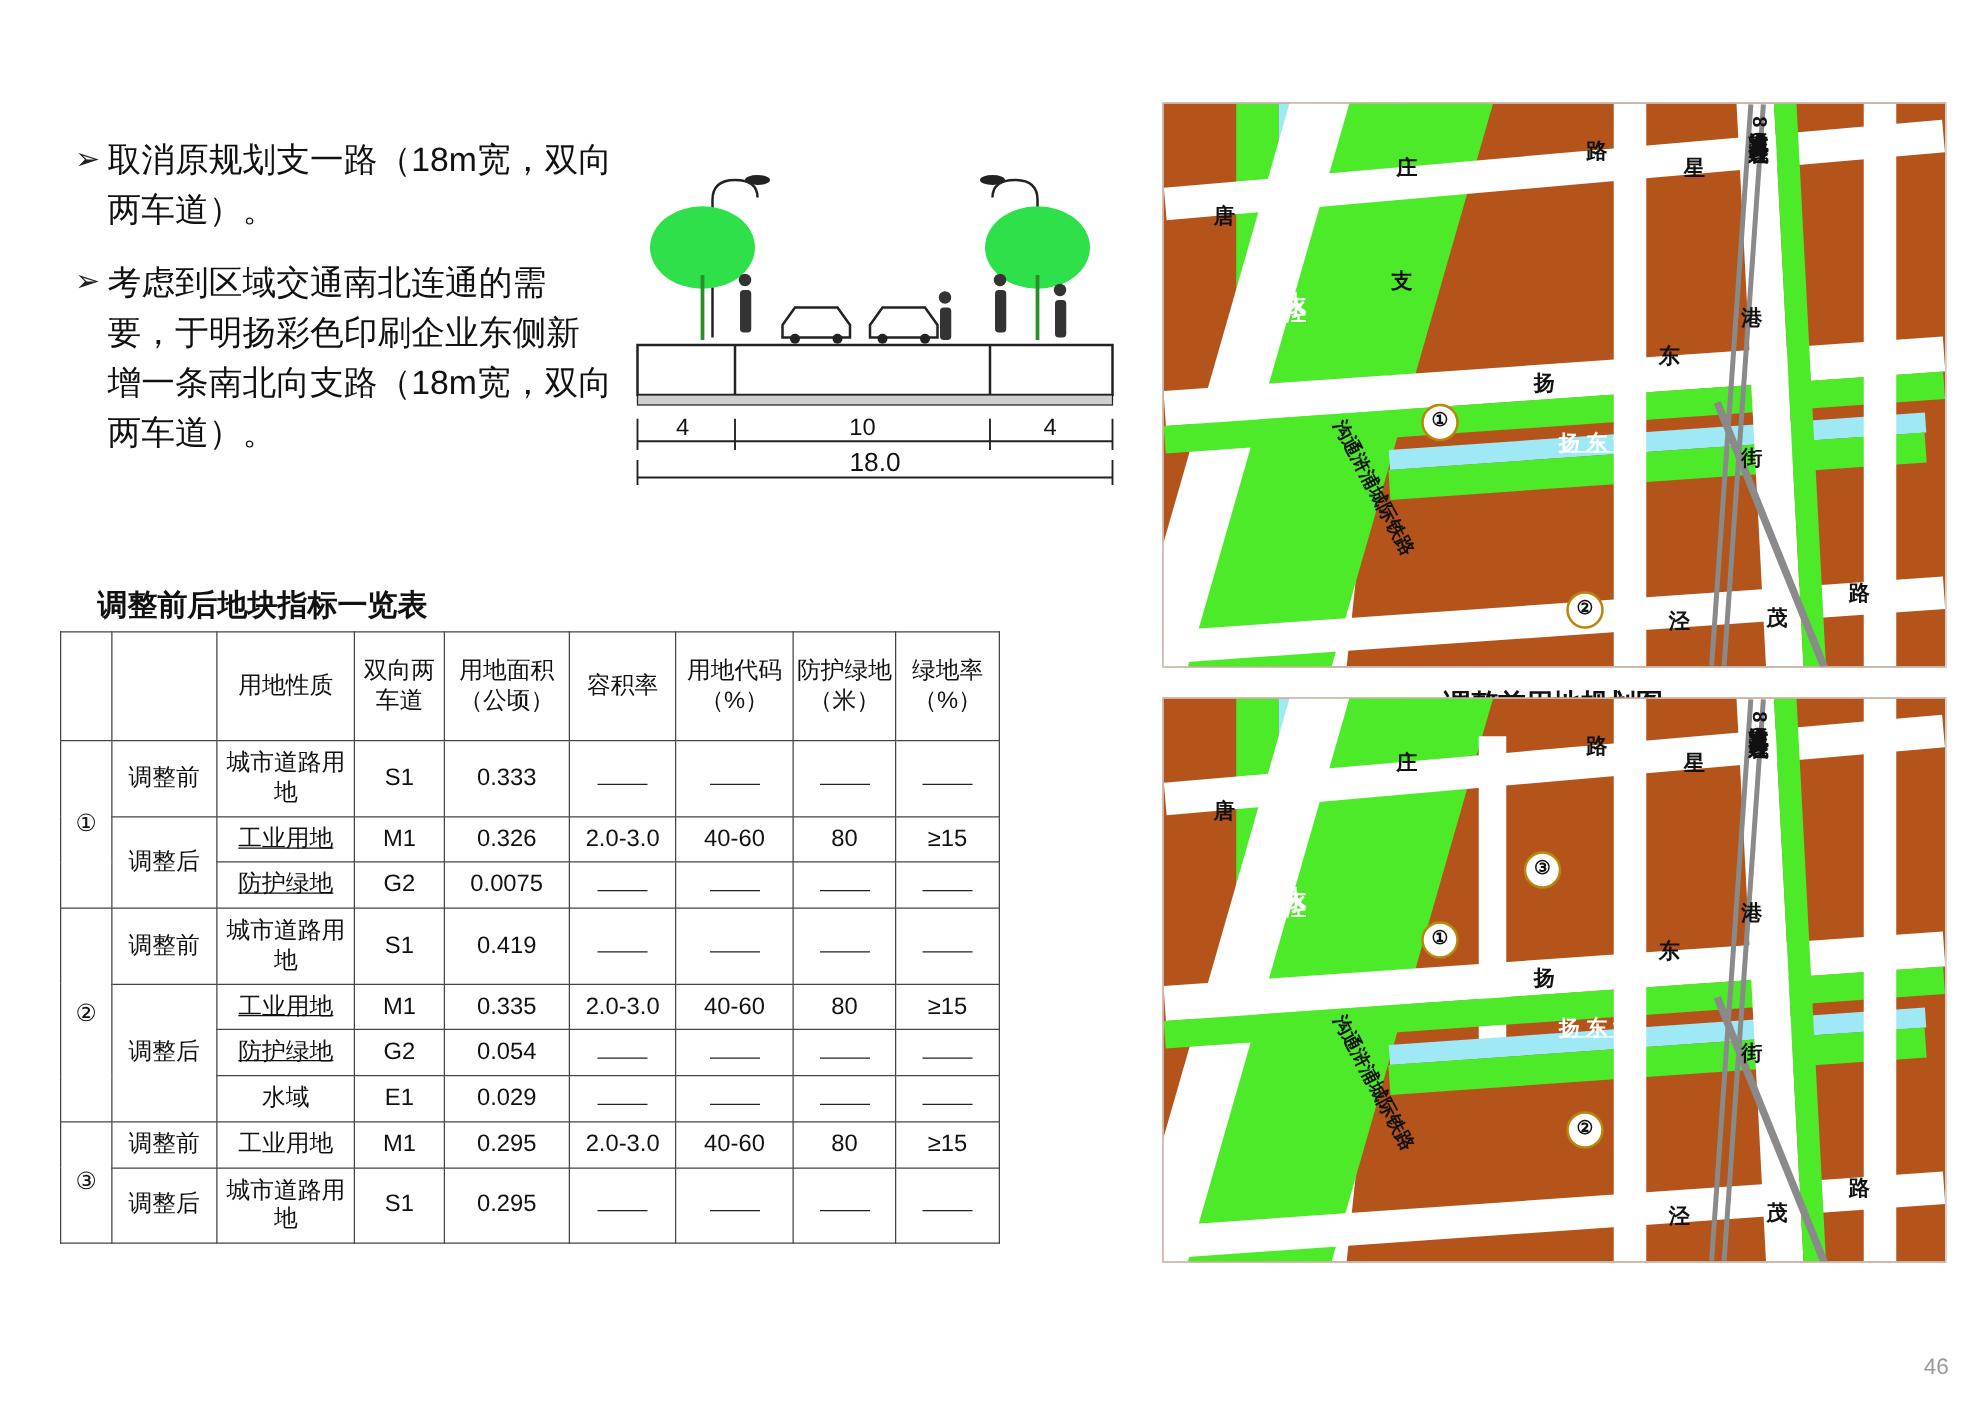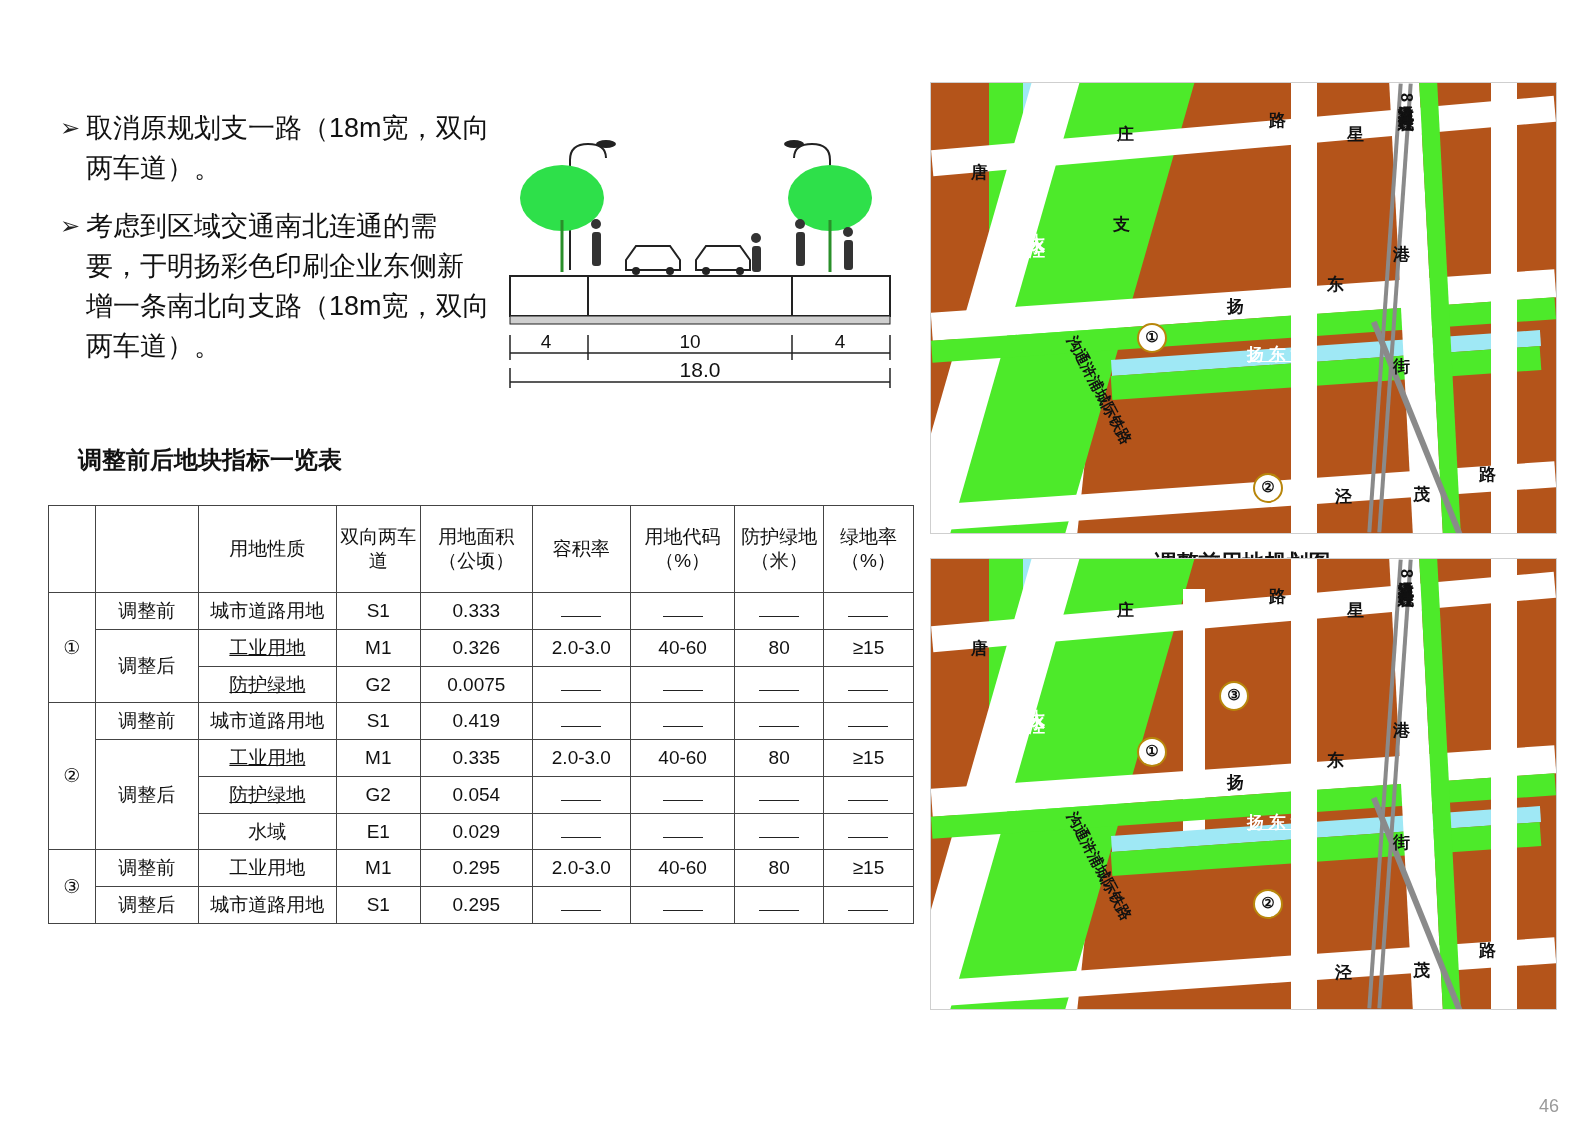--- a/index.html
+++ b/index.html
@@ -68,29 +68,29 @@
     width: 400px;
     text-align: center;
     font-size: 22px;
     font-weight: bold;
     color: #111;
   }
   
   .table-title {
     position: absolute;
     left: 78px;
-    top: 444px;
+    top: 468px;
     font-size: 24px;
     font-weight: bold;
   }
   table.indicators {
     position: absolute;
     left: 48px;
     top: 505px;
-    width: 866px;
+    width: 752px;
     border-collapse: collapse;
     font-size: 19px;
     background: #fff;
   }
   table.indicators td, table.indicators th {
     border: 1px solid #444;
     text-align: center;
     vertical-align: middle;
     padding: 6px 2px;
     font-weight: normal;
@@ -125,21 +125,21 @@
     text-align: center;
     font-size: 22px;
     font-weight: bold;
     color: #111;
   }
   #cap-before { left: 930px; top: 537px; margin-top: 11px; }
   #cap-after  { left: 930px; top: 1013px; }
   .page-num {
     position: absolute;
     right: 28px;
-    bottom: 6px;
+    bottom: 19px;
     font-size: 18px;
     color: #9a9a9a;
   }
   
   .mp { position: absolute; }
   .road-white { background: #ffffff; }
   .green { background: #4dea2a; }
   .water { background: #9fe8f5; }
   .maplabel {
     position: absolute;

